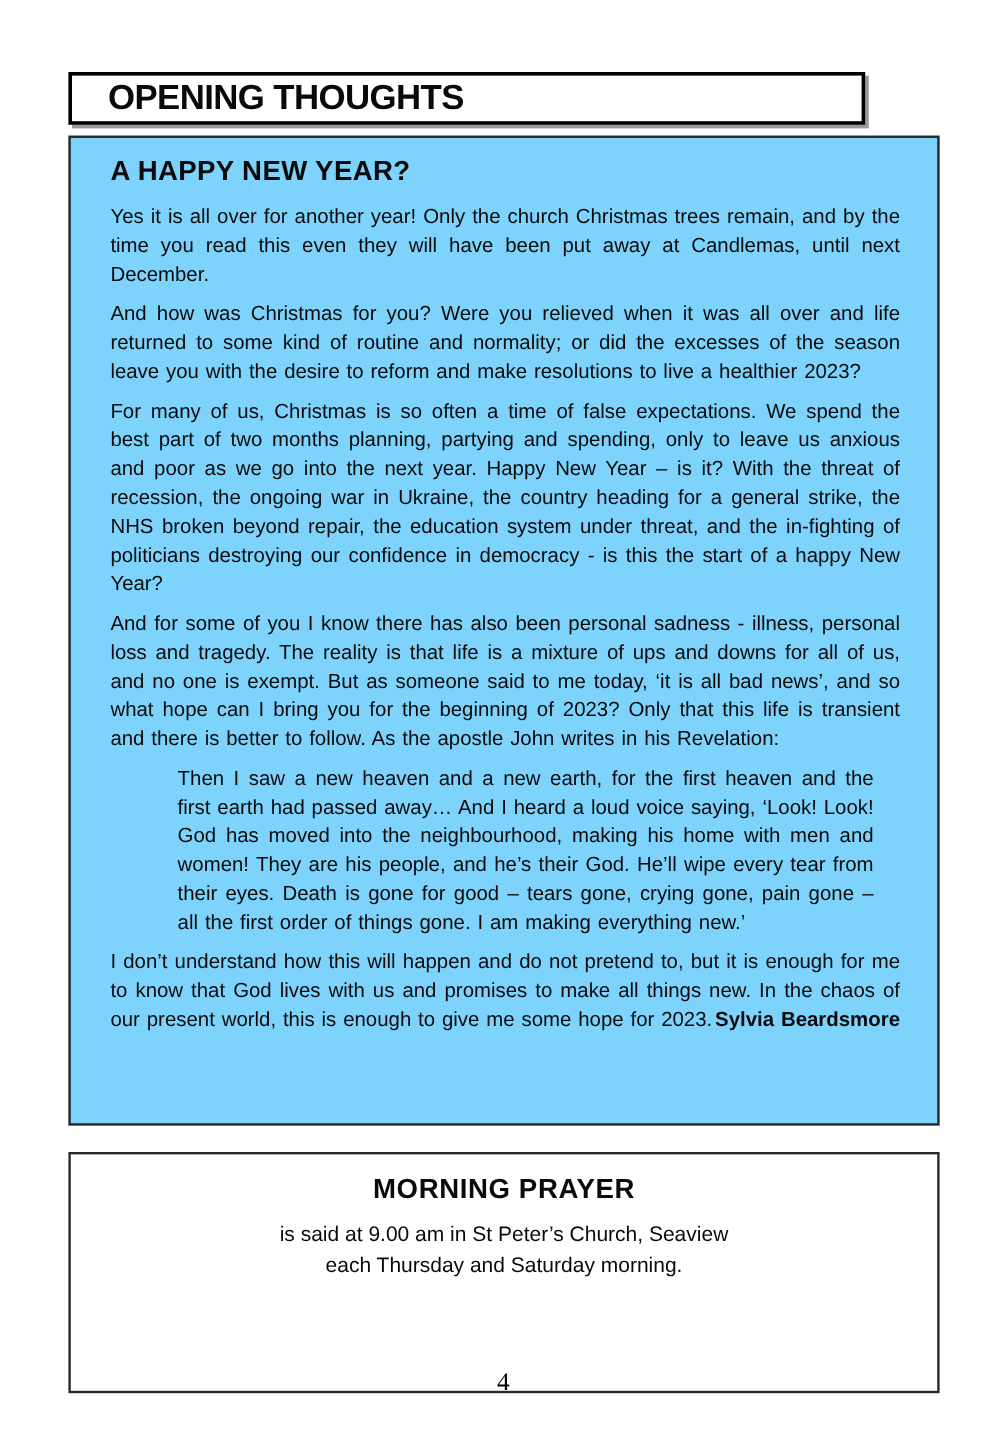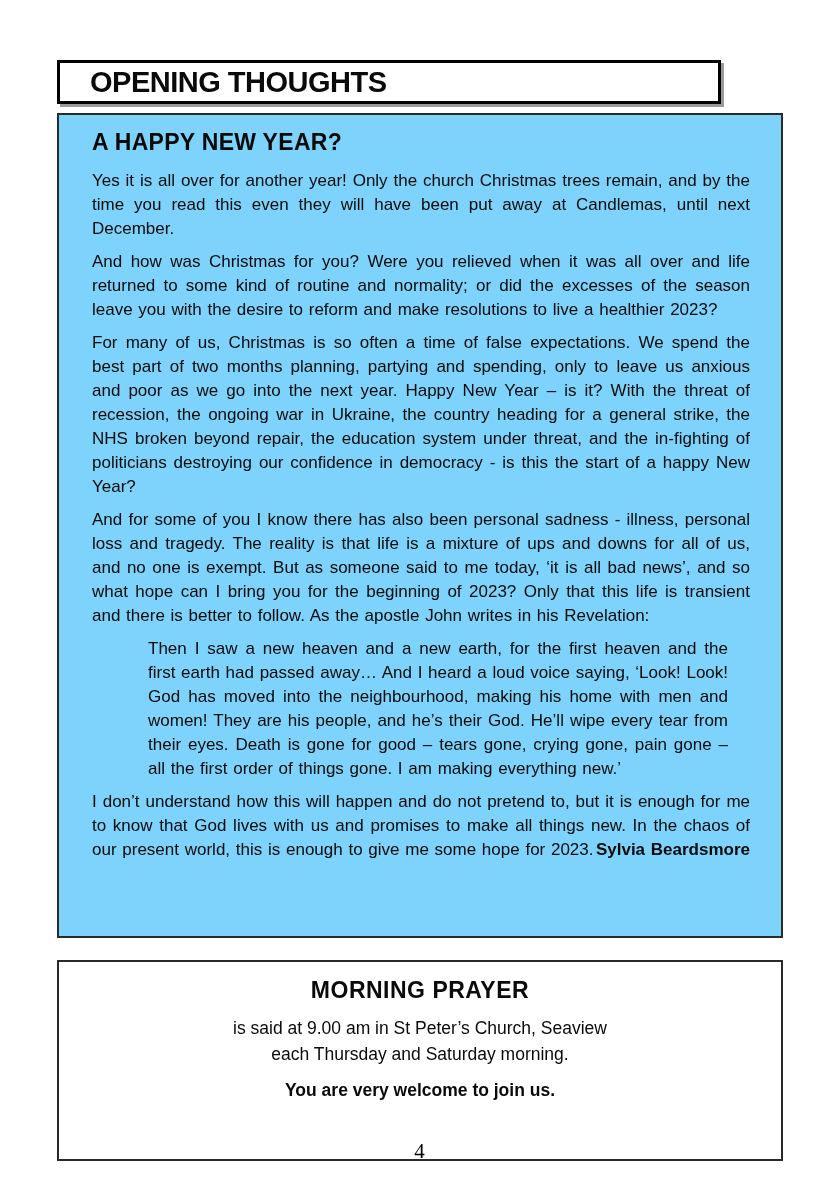--- a/index.html
+++ b/index.html
@@ -116,18 +116,17 @@
     <p class="body-par">For many of us, Christmas is so often a time of false expectations. We spend the best part of two months planning, partying and spending, only to leave us anxious and poor as we go into the next year. Happy New Year – is it? With the threat of recession, the ongoing war in Ukraine, the country heading for a general strike, the NHS broken beyond repair, the education system under threat, and the in-fighting of politicians destroying our confidence in democracy - is this the start of a happy New Year?</p>
     <p class="body-par">And for some of you I know there has also been personal sadness - illness, personal loss and tragedy. The reality is that life is a mixture of ups and downs for all of us, and no one is exempt. But as someone said to me today, ‘it is all bad news’, and so what hope can I bring you for the beginning of 2023? Only that this life is transient and there is better to follow. As the apostle John writes in his Revelation:</p>
     <p class="quote-par">Then I saw a new heaven and a new earth, for the first heaven and the first earth had passed away… And I heard a loud voice saying, ‘Look! Look! God has moved into the neighbourhood, making his home with men and women! They are his people, and he’s their God. He’ll wipe every tear from their eyes. Death is gone for good – tears gone, crying gone, pain gone – all the first order of things gone. I am making everything new.’</p>
     <p class="body-par closing-par"><span>I don’t understand how this will happen and do not pretend to, but it is enough for me to know that God lives with us and promises to make all things new. In the chaos of our present world, this is enough to give me some hope for 2023.</span> <span class="author">Sylvia Beardsmore</span></p>
   </div>
 
   <div class="notice-box">
     <div class="notice-title">MORNING PRAYER</div>
     <div class="notice-line"><span>is said at </span><b>9.00 am</b><span> in St Peter’s Church, Seaview</span></div>
     <div class="notice-line"><span>each </span><b>Thursday</b><span> and </span><b>Saturday</b><span> morning.</span></div>
-    <div class="notice-welcome">You are very welcome to join us.</div>
   </div>
 
   <div class="page-number">4</div>
 
 </div>
 
 </body></html>

